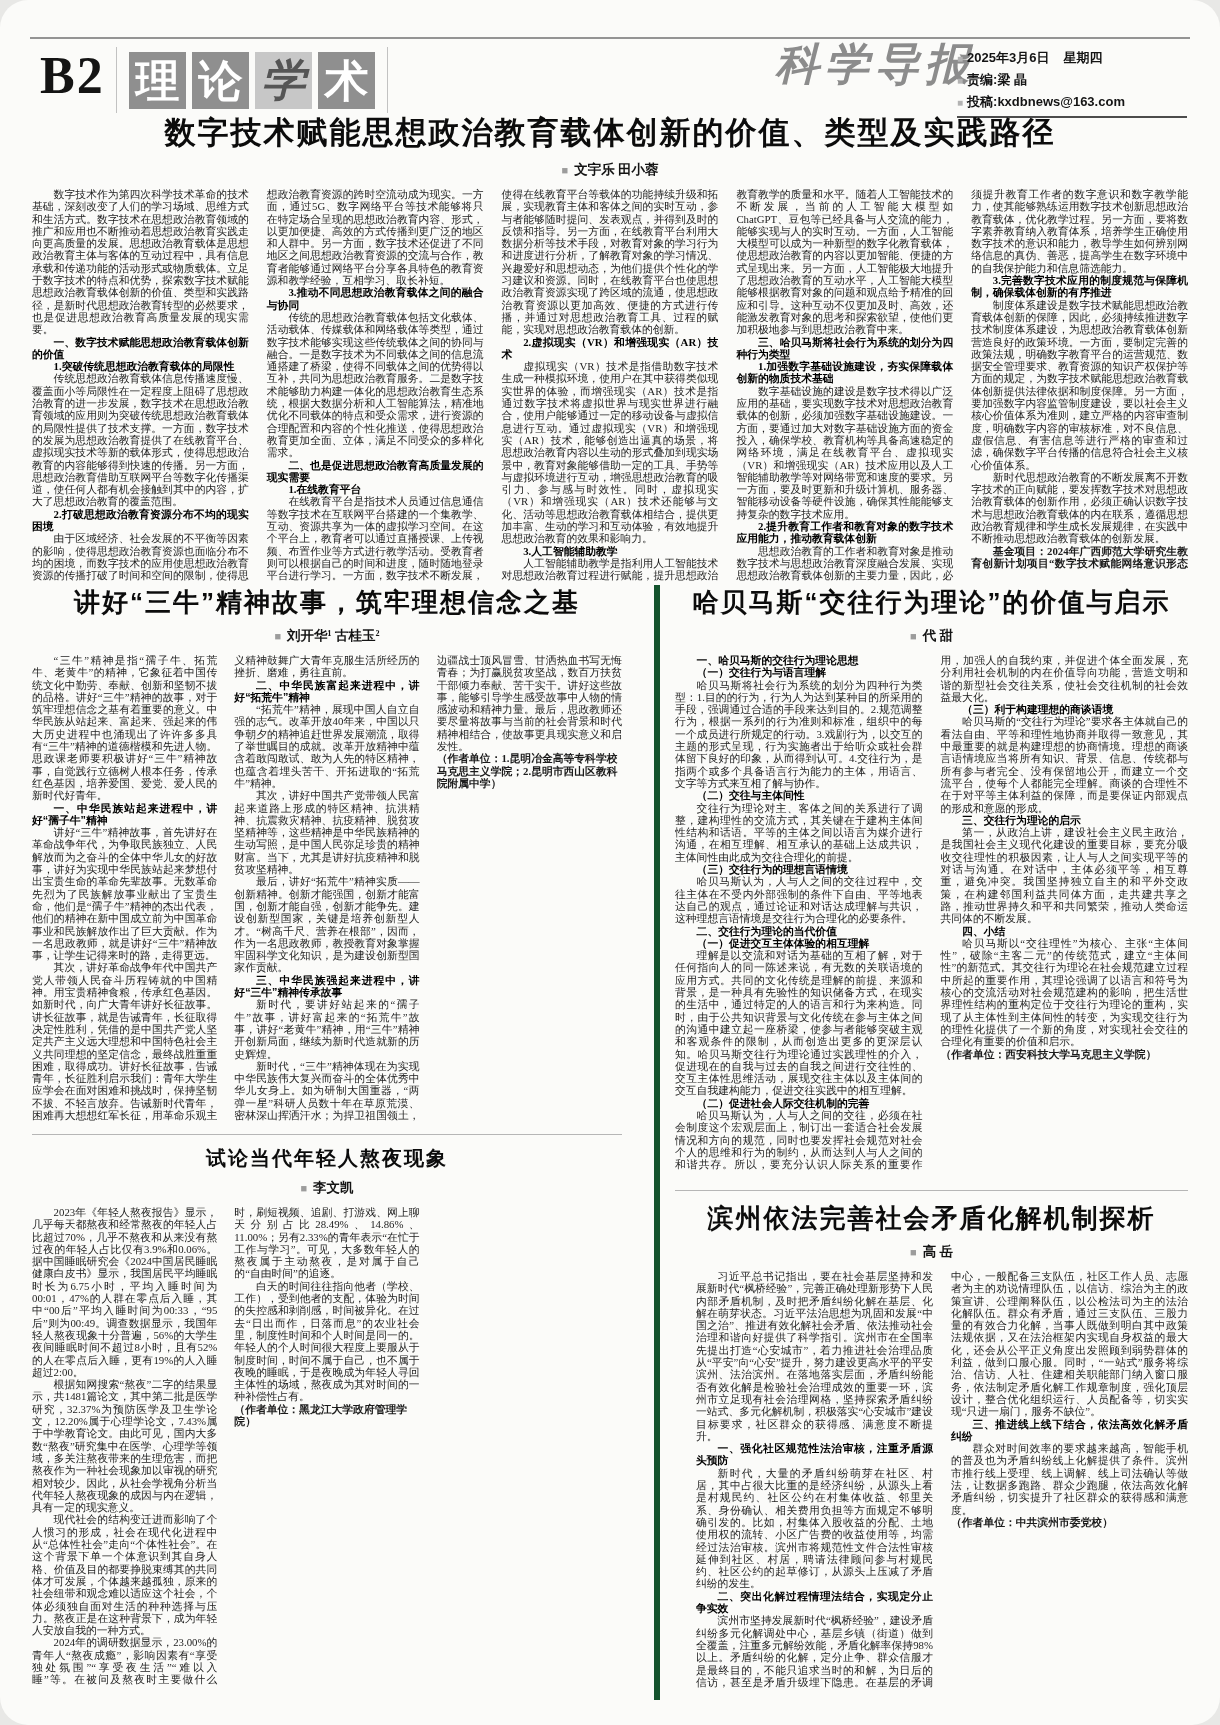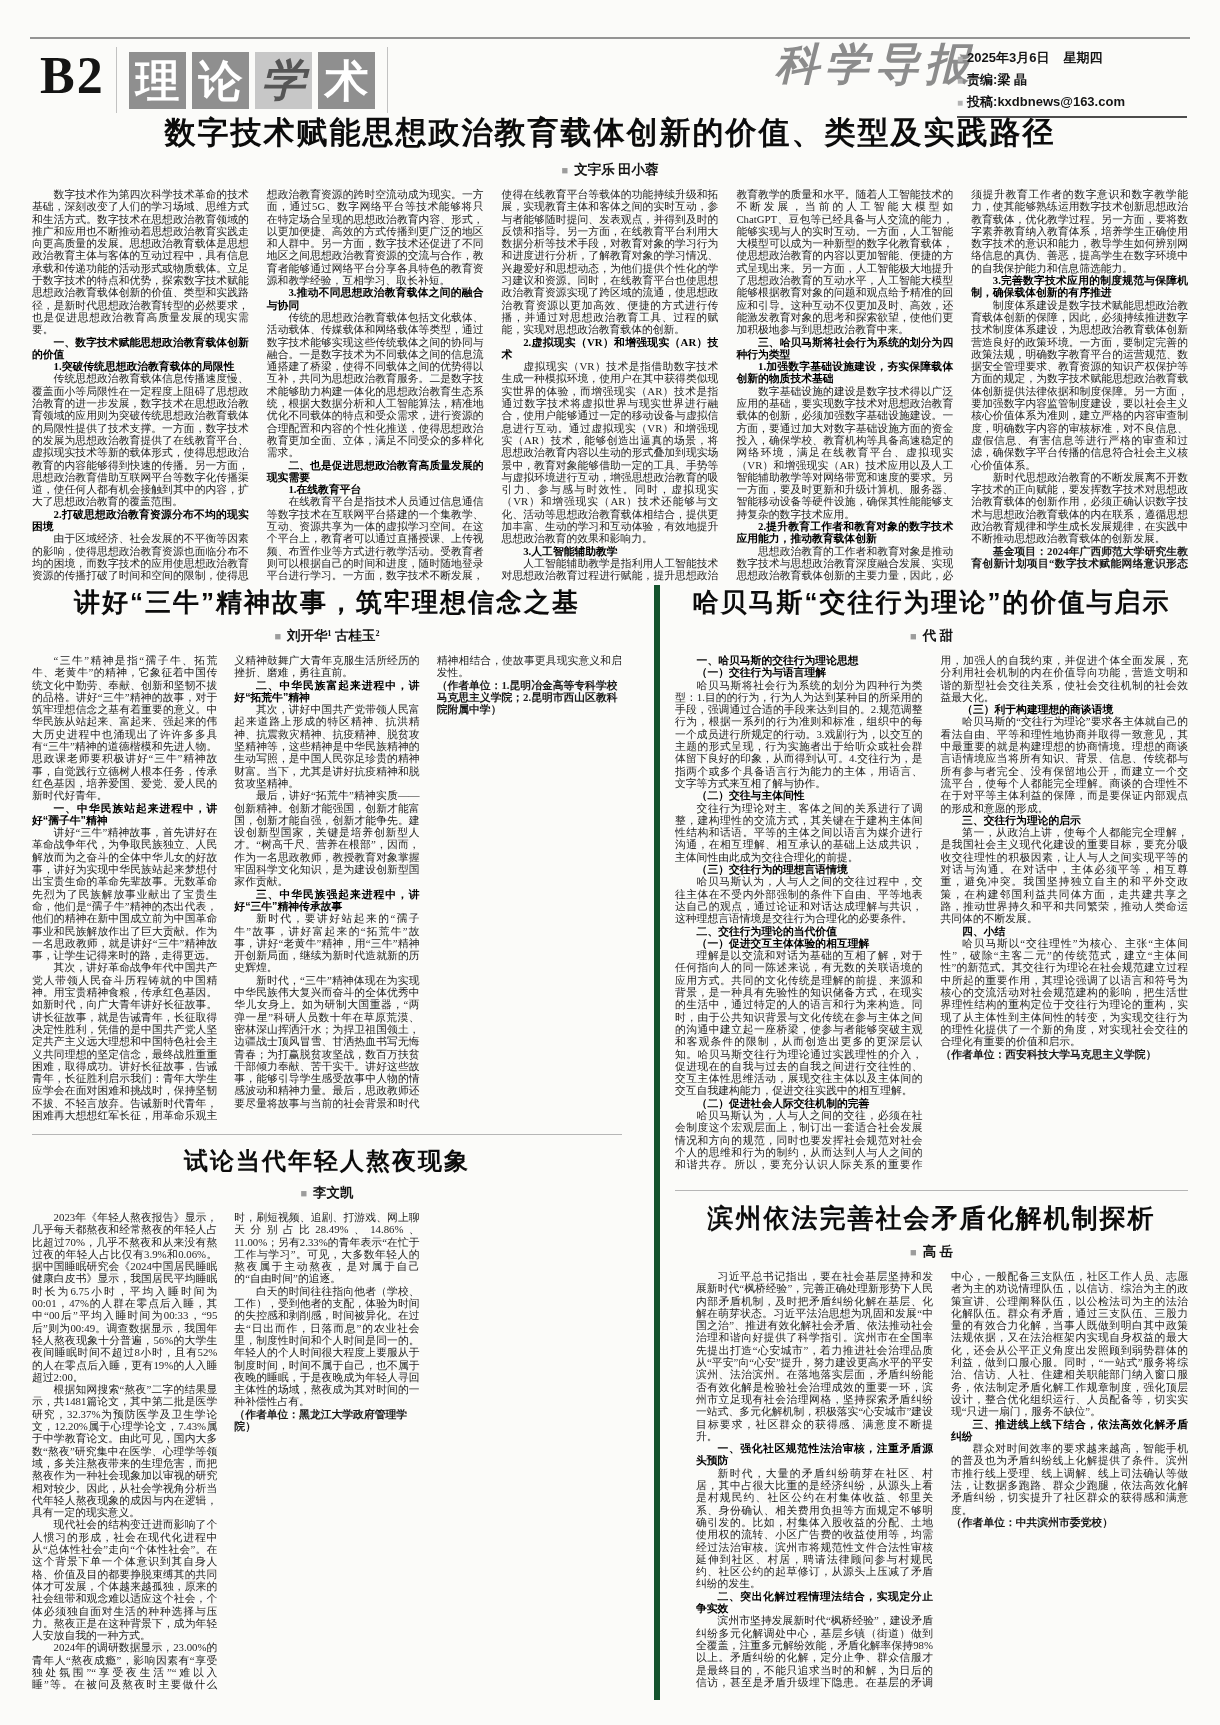--- a/index.html
+++ b/index.html
@@ -1,17 +1,17 @@
 <!DOCTYPE html>
 <html><head>
 <meta charset="utf-8">
 <style>
   html,body{margin:0;padding:0;background:#e8e8e6;}
   .page{position:relative;width:1220px;height:1725px;background:#fbfbf9;margin:0 auto;
-        font-family:"Liberation Serif","DejaVu Serif",serif;color:#141414;overflow:hidden;}
+        font-family:"Liberation Serif","DejaVu Serif",serif;color:#141414;overflow:hidden;border-radius:28px;}
   
   .topline{position:absolute;left:30px;right:30px;top:37px;border-top:2px solid #949494;}
   .edition{position:absolute;left:40px;top:46px;font-size:52px;font-weight:bold;
            font-family:"Liberation Serif",serif;letter-spacing:2px;}
   .tiles{position:absolute;left:116px;top:47px;display:flex;gap:6px;padding:2px 12px;
          border-left:1px solid #c2c2c2;border-right:1px solid #c2c2c2;align-items:center;height:62px;}
   .tile{width:57px;height:57px;background:#8f8f8f;color:#fff;text-align:center;line-height:57px;
         font-size:44px;font-weight:bold;font-family:"Liberation Sans","DejaVu Sans",sans-serif;}
   .tile.alt{background:#c7c7c7;color:#555;font-style:italic;font-family:"Liberation Serif",serif;}
   .masthead{position:absolute;left:775px;top:35px;font-size:44px;font-weight:bold;font-style:italic;
@@ -37,21 +37,21 @@
   .b-author{font-weight:bold;text-align:left;padding-right:4px;}
   
   .a1{position:absolute;left:32px;right:32px;top:112px;}
   .a1 .art-title{font-size:31px;}
   .a1 .body-cols{column-count:5;column-gap:18px;height:398px;margin-top:4px;}
   
   .lower{position:absolute;left:32px;right:32px;top:585px;display:flex;}
   .stack-left{width:590px;padding-right:32px;border-right:6px solid #14532d;}
   .stack-right{flex:1;padding-left:15px;}
   .a2 .art-title,.a3 .art-title{font-size:26px;}
-  .a4 .art-title{font-size:24px;}
+  .a4 .art-title{font-size:20px;}
   .a5 .art-title{font-size:26px;}
   .a2 .body-cols{column-count:3;column-gap:17px;height:468px;}
   .a3 .body-cols{column-count:2;column-gap:18px;height:524px;}
   .a4 .body-cols{column-count:3;column-gap:17px;height:488px;}
   .a5 .body-cols{column-count:2;column-gap:18px;height:430px;margin-left:21px;}
   .hdiv{border-top:1px solid #b6b6b6;margin:12px 0 10px;}
 </style>
 </head>
 <body>
 
@@ -107,20 +107,21 @@
     <div class="stack-left">
       <section class="a2">
         <h2 class="art-title">讲好“三牛”精神故事，筑牢理想信念之基</h2>
         <div class="byline"><span class="sq">■</span><span>刘开华¹ 古桂玉²</span></div>
         <div class="body-cols">
             <p class="b-p">“三牛”精神是指“孺子牛、拓荒牛、老黄牛”的精神，它象征着中国传统文化中勤劳、奉献、创新和坚韧不拔的品格。讲好“三牛”精神的故事，对于筑牢理想信念之基有着重要的意义。中华民族从站起来、富起来、强起来的伟大历史进程中也涌现出了许许多多具有“三牛”精神的道德楷模和先进人物。思政课老师要积极讲好“三牛”精神故事，自觉践行立德树人根本任务，传承红色基因，培养爱国、爱党、爱人民的新时代好青年。</p>
             <p class="b-h1">一、中华民族站起来进程中，讲好“孺子牛”精神</p>
             <p class="b-p">讲好“三牛”精神故事，首先讲好在革命战争年代，为争取民族独立、人民解放而为之奋斗的全体中华儿女的好故事，讲好为实现中华民族站起来梦想付出宝贵生命的革命先辈故事。无数革命先烈为了民族解放事业献出了宝贵生命，他们是“孺子牛”精神的杰出代表，他们的精神在新中国成立前为中国革命事业和民族解放作出了巨大贡献。作为一名思政教师，就是讲好“三牛”精神故事，让学生记得来时的路，走得更远。</p>
             <p class="b-p">其次，讲好革命战争年代中国共产党人带领人民奋斗历程铸就的中国精神。用宝贵精神食粮，传承红色基因。如新时代，向广大青年讲好长征故事。讲长征故事，就是告诫青年，长征取得决定性胜利，凭借的是中国共产党人坚定共产主义远大理想和中国特色社会主义共同理想的坚定信念，最终战胜重重困难，取得成功。讲好长征故事，告诫青年，长征胜利启示我们：青年大学生应学会在面对困难和挑战时，保持坚韧不拔、不轻言放弃。告诫新时代青年，困难再大想想红军长征，用革命乐观主义精神鼓舞广大青年克服生活所经历的挫折、磨难，勇往直前。</p>
             <p class="b-h1">二、中华民族富起来进程中，讲好“拓荒牛”精神</p>
+            <p class="b-p">“拓荒牛”精神，展现中国人自立自强的志气。改革开放40年来，中国以只争朝夕的精神追赶世界发展潮流，取得了举世瞩目的成就。改革开放精神中蕴含着敢闯敢试、敢为人先的特区精神，也蕴含着埋头苦干、开拓进取的“拓荒牛”精神。</p>
             <p class="b-p">其次，讲好中国共产党带领人民富起来道路上形成的特区精神、抗洪精神、抗震救灾精神、抗疫精神、脱贫攻坚精神等，这些精神是中华民族精神的生动写照，是中国人民弥足珍贵的精神财富。当下，尤其是讲好抗疫精神和脱贫攻坚精神。</p>
             <p class="b-p">最后，讲好“拓荒牛”精神实质——创新精神。创新才能强国，创新才能富国，创新才能自强，创新才能争先。建设创新型国家，关键是培养创新型人才。“树高千尺、营养在根部”，因而，作为一名思政教师，教授教育对象掌握牢固科学文化知识，是为建设创新型国家作贡献。</p>
             <p class="b-h1">三、中华民族强起来进程中，讲好“三牛”精神传承故事</p>
             <p class="b-p">新时代，要讲好站起来的“孺子牛”故事，讲好富起来的“拓荒牛”故事，讲好“老黄牛”精神，用“三牛”精神开创新局面，继续为新时代造就新的历史辉煌。</p>
             <p class="b-p">新时代，“三牛”精神体现在为实现中华民族伟大复兴而奋斗的全体优秀中华儿女身上。如为研制大国重器，“两弹一星”科研人员数十年在草原荒漠、密林深山挥洒汗水；为捍卫祖国领土，边疆战士顶风冒雪、甘洒热血书写无悔青春；为打赢脱贫攻坚战，数百万扶贫干部倾力奉献、苦干实干。讲好这些故事，能够引导学生感受故事中人物的情感波动和精神力量。最后，思政教师还要尽量将故事与当前的社会背景和时代精神相结合，使故事更具现实意义和启发性。</p>
             <p class="b-author">（作者单位：1.昆明冶金高等专科学校马克思主义学院；2.昆明市西山区教科院附属中学）</p>
           </div>
       </section>
       <div class="hdiv"></div>
       <section class="a4">
@@ -149,21 +150,21 @@
             <p class="b-h2">（三）交往行为的理想言语情境</p>
             <p class="b-p">哈贝马斯认为，人与人之间的交往过程中，交往主体在不受内外部强制的条件下自由、平等地表达自己的观点，通过论证和对话达成理解与共识，这种理想言语情境是交往行为合理化的必要条件。</p>
             <p class="b-h1">二、交往行为理论的当代价值</p>
             <p class="b-h2">（一）促进交互主体体验的相互理解</p>
             <p class="b-p">理解是以交流和对话为基础的互相了解，对于任何指向人的同一陈述来说，有无数的关联语境的应用方式。共同的文化传统是理解的前提、来源和背景，是一种具有先验性的知识储备方式，在现实的生活中，通过特定的人的语言和行为来构造。同时，由于公共知识背景与文化传统在参与主体之间的沟通中建立起一座桥梁，使参与者能够突破主观和客观条件的限制，从而创造出更多的更深层认知。哈贝马斯交往行为理论通过实践理性的介入，促进现在的自我与过去的自我之间进行交往性的、交互主体性思维活动，展现交往主体以及主体间的交互自我建构能力，促进交往实践中的相互理解。</p>
             <p class="b-h2">（二）促进社会人际交往机制的完善</p>
             <p class="b-p">哈贝马斯认为，人与人之间的交往，必须在社会制度这个宏观层面上，制订出一套适合社会发展情况和方向的规范，同时也要发挥社会规范对社会个人的思维和行为的制约，从而达到人与人之间的和谐共存。所以，要充分认识人际关系的重要作用，加强人的自我约束，并促进个体全面发展，充分利用社会机制的内在价值导向功能，营造文明和谐的新型社会交往关系，使社会交往机制的社会效益最大化。</p>
             <p class="b-h2">（三）利于构建理想的商谈语境</p>
             <p class="b-p">哈贝马斯的“交往行为理论”要求各主体就自己的看法自由、平等和理性地协商并取得一致意见，其中最重要的就是构建理想的协商情境。理想的商谈言语情境应当将所有知识、背景、信息、传统都与所有参与者完全、没有保留地公开，而建立一个交流平台，使每个人都能完全理解。商谈的合理性不在于对平等主体利益的保障，而是要保证内部观点的形成和意愿的形成。</p>
             <p class="b-h1">三、交往行为理论的启示</p>
-            <p class="b-p">第一，从政治上讲，使每个人都能完全理解，是我国社会主义现代化建设的重要目标，要充分吸收交往理性的积极因素，让人与人之间实现平等的对话与沟通。在对话中，主体必须平等，相互尊重，避免冲突。我国坚持独立自主的和平外交政策，在构建邻国利益共同体方面，走共建共享之路，推动世界持久和平和共同繁荣，推动人类命运共同体的不断发展。</p>
+            <p class="b-p">第一，从政治上讲，建设社会主义民主政治，是我国社会主义现代化建设的重要目标，要充分吸收交往理性的积极因素，让人与人之间实现平等的对话与沟通。在对话中，主体必须平等，相互尊重，避免冲突。我国坚持独立自主的和平外交政策，在构建邻国利益共同体方面，走共建共享之路，推动世界持久和平和共同繁荣，推动人类命运共同体的不断发展。</p>
             <p class="b-h1">四、小结</p>
             <p class="b-p">哈贝马斯以“交往理性”为核心、主张“主体间性”，破除“主客二元”的传统范式，建立“主体间性”的新范式。其交往行为理论在社会规范建立过程中所起的重要作用，其理论强调了以语言和符号为核心的交流活动对社会规范建构的影响，把生活世界理性结构的重构定位于交往行为理论的重构，实现了从主体性到主体间性的转变，为实现交往行为的理性化提供了一个新的角度，对实现社会交往的合理化有重要的价值和启示。</p>
             <p class="b-author">（作者单位：西安科技大学马克思主义学院）</p>
           </div>
       </section>
       <div class="hdiv"></div>
       <section class="a5">
         <h2 class="art-title">滨州依法完善社会矛盾化解机制探析</h2>
         <div class="byline"><span class="sq">■</span><span>高 岳</span></div>
         <div class="body-cols">

